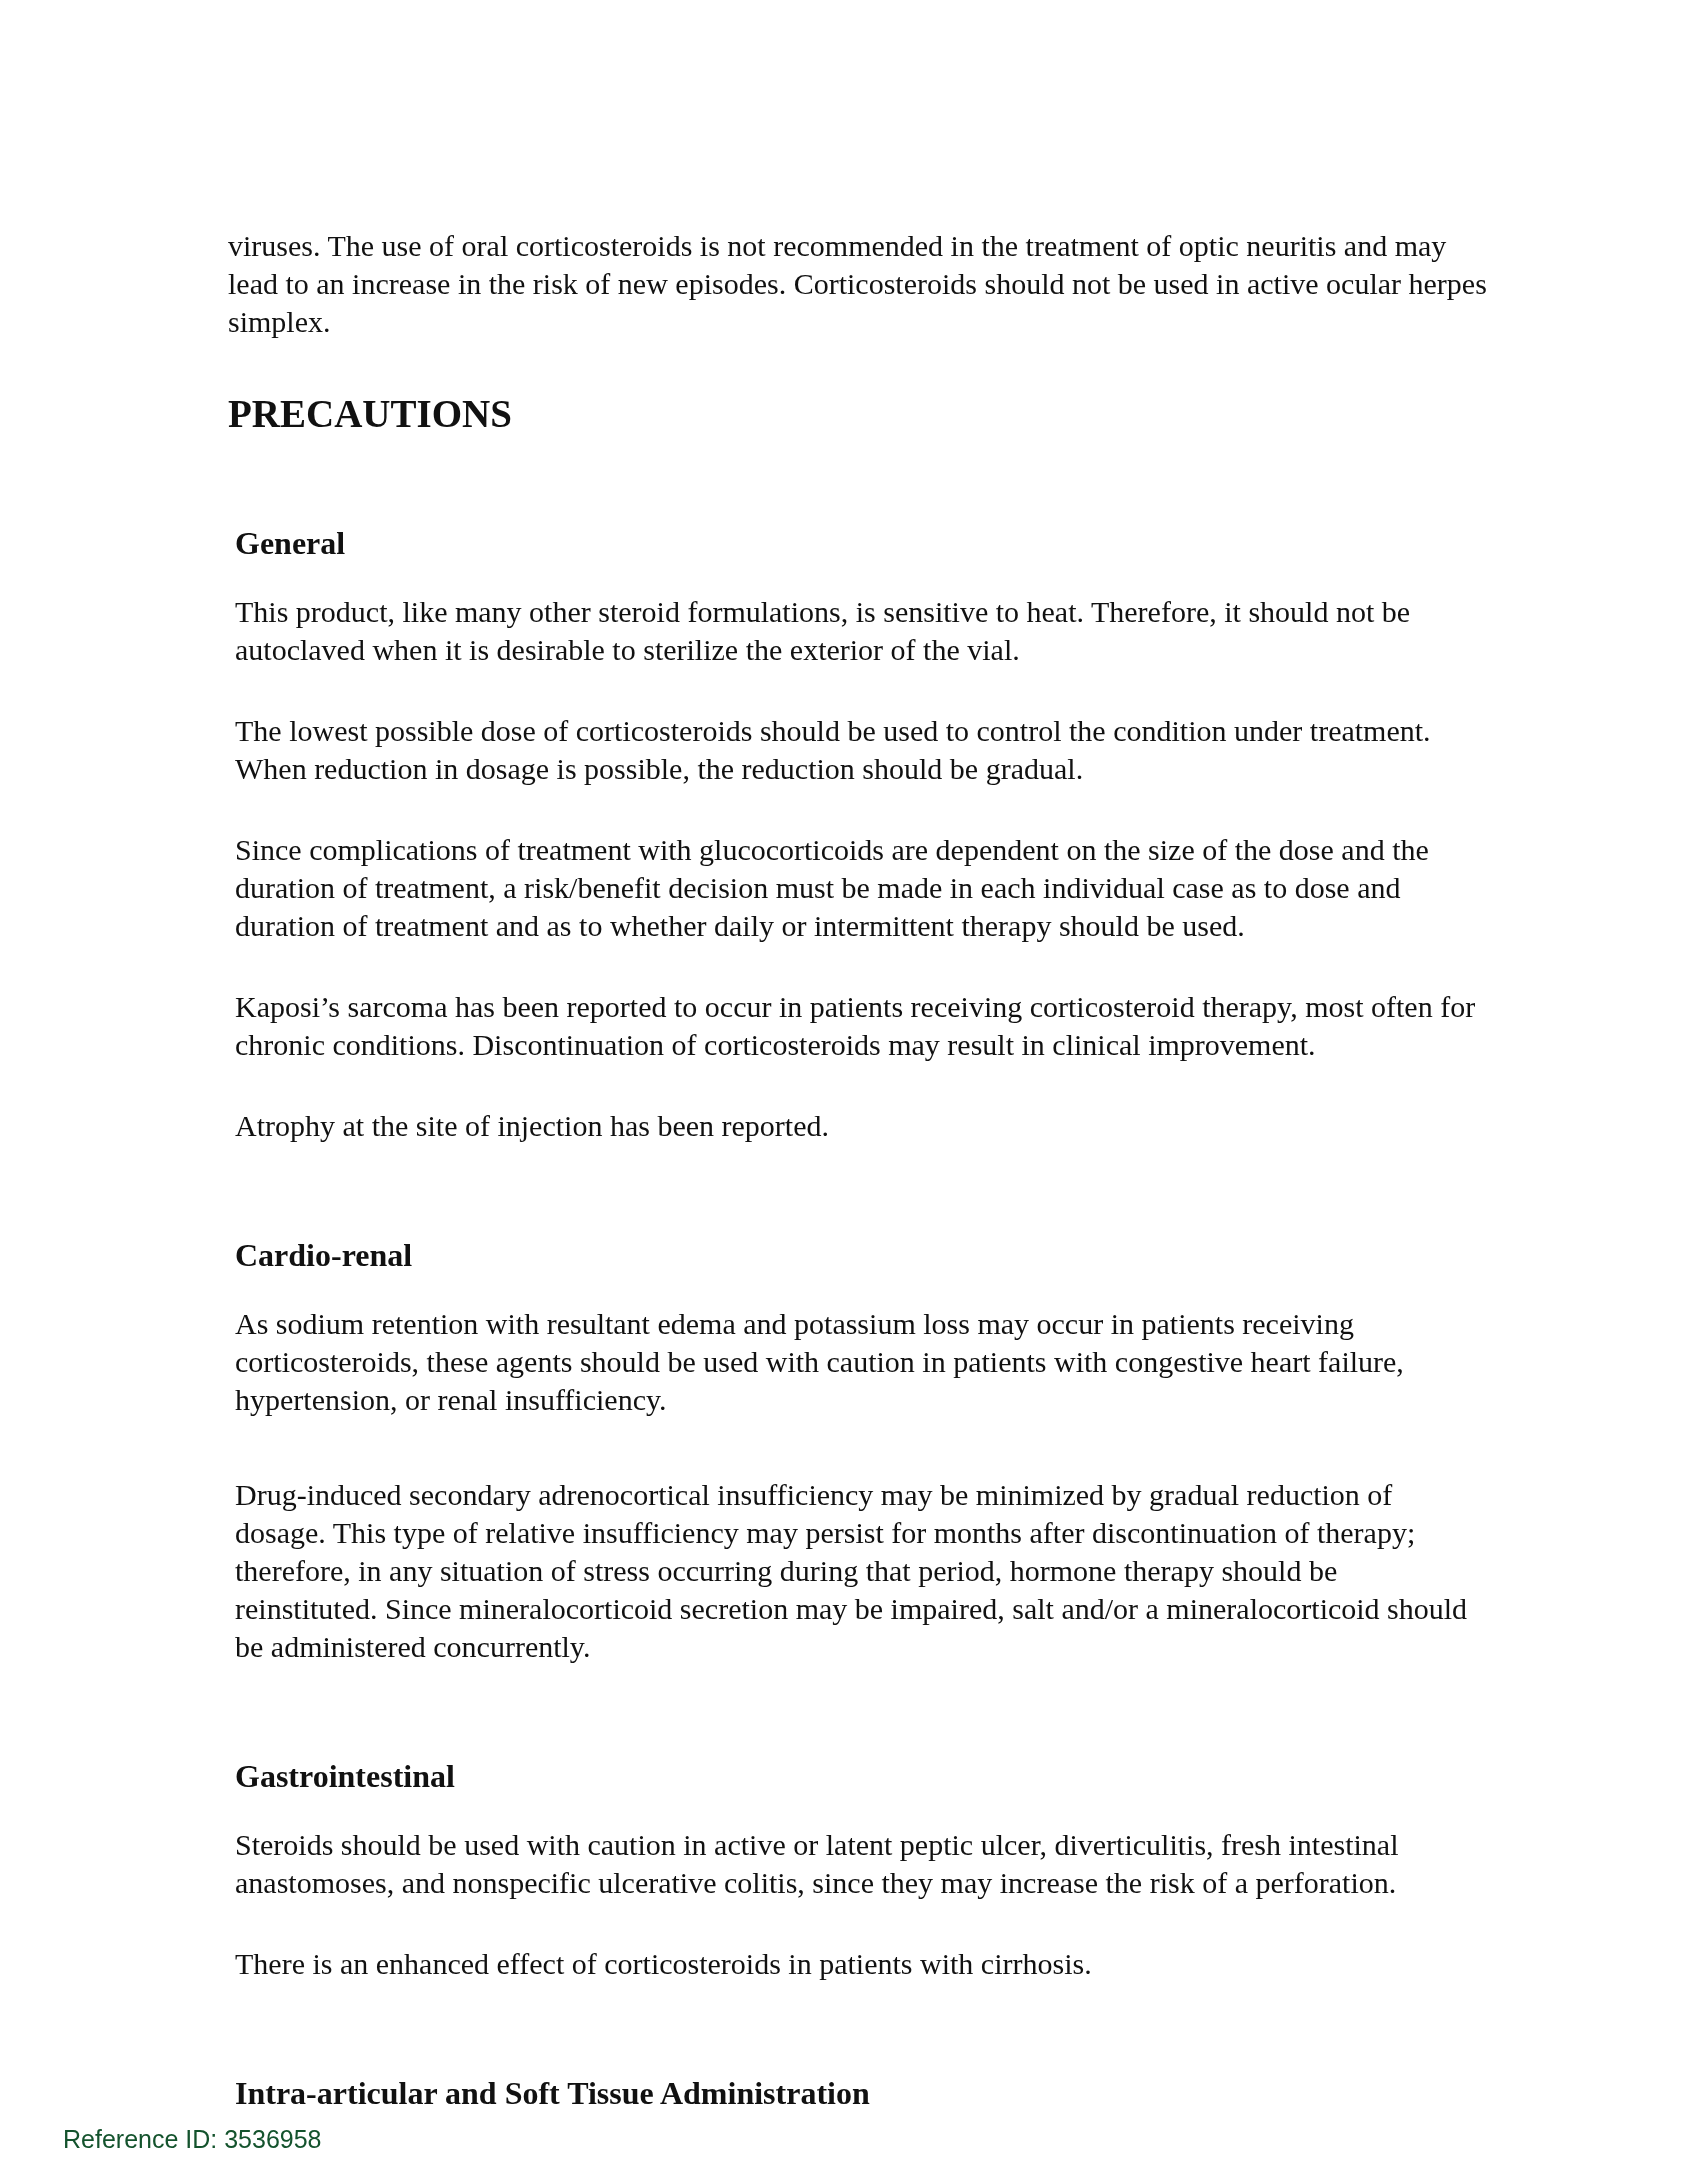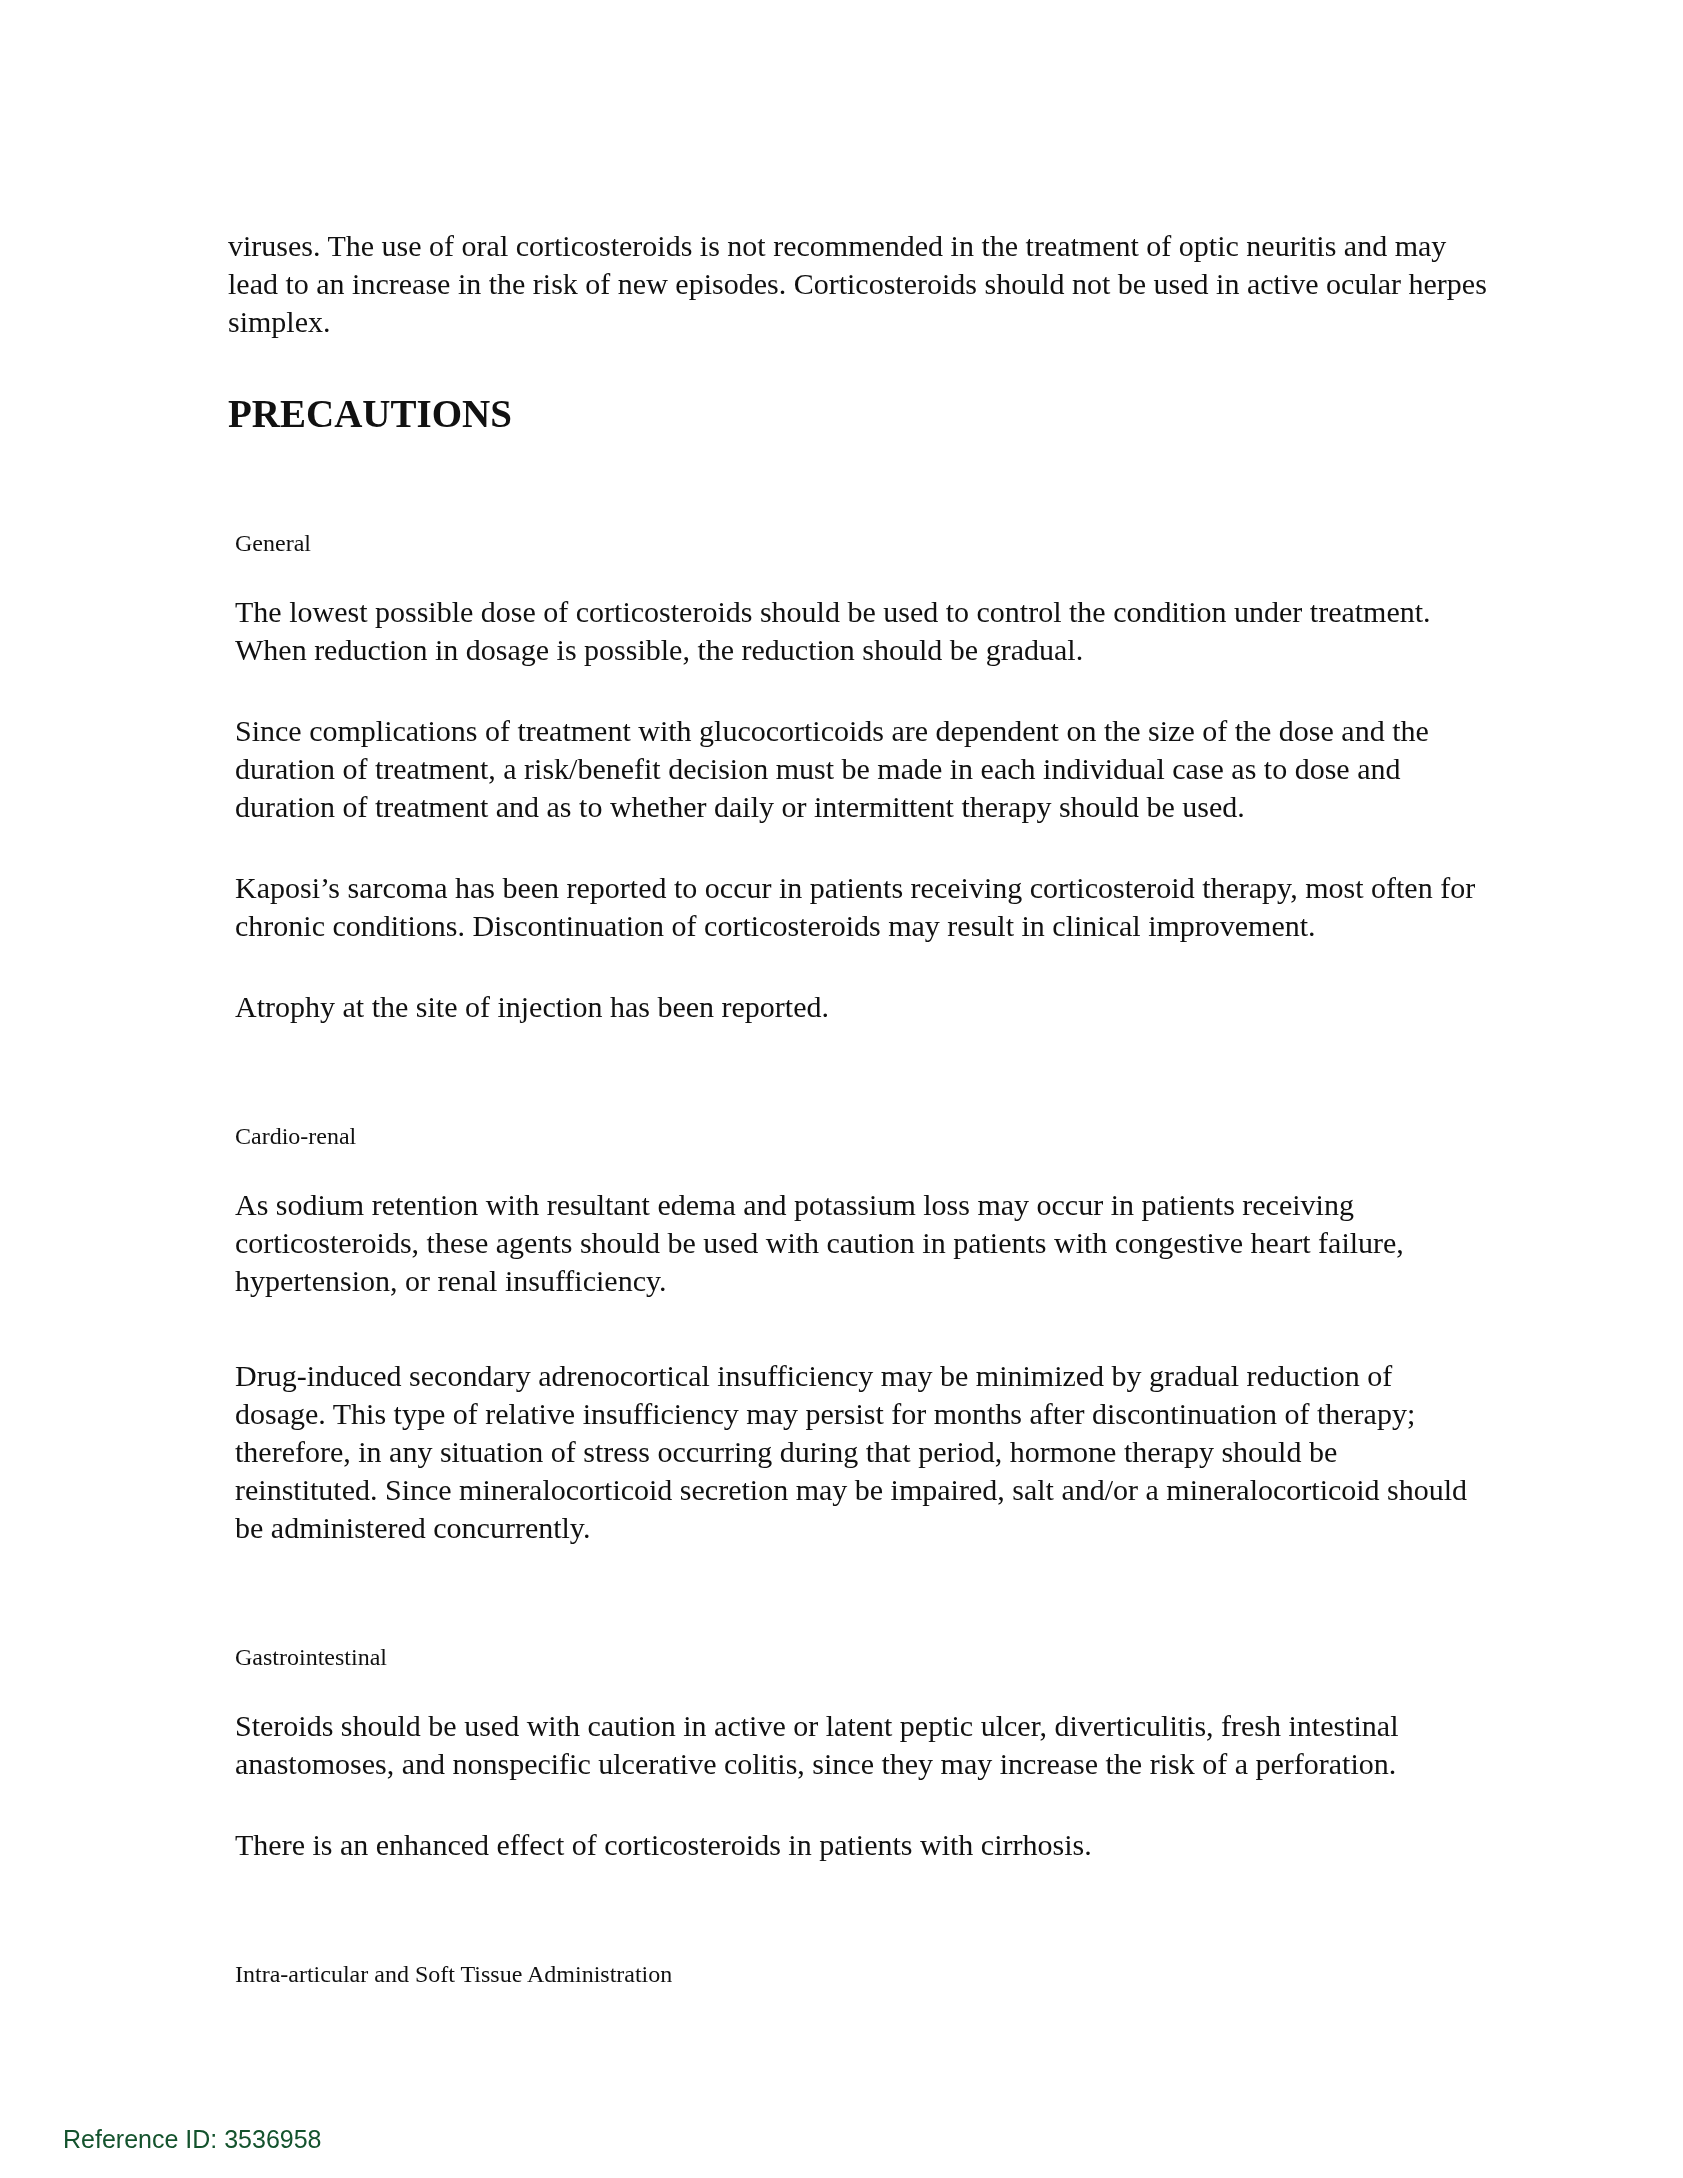--- a/index.html
+++ b/index.html
@@ -25,23 +25,23 @@
     margin: 0 0 29px 0;
     text-align: left;
   }
   .content h1 {
     font-size: 39px;
     line-height: 46px;
     font-weight: bold;
     margin: 36px 0 32px 0;
   }
   .content h2 {
-    font-size: 24px;
+    font-size: 32px;
     line-height: 42px;
-    font-weight: normal;
+    font-weight: bold;
     margin: 32px 0 15px 0;
   }
   section { margin: 0; }
   .footer {
     position: absolute;
     left: 42px;
     top: 2101px;
     font-family: "Liberation Sans", sans-serif;
     font-size: 25px;
     line-height: 34px;
@@ -53,20 +53,21 @@
 
 <div class="page">
   <div class="content">
 
     <p>viruses. The use of oral corticosteroids is not recommended in the treatment of optic neuritis and may lead to an increase in the risk of new episodes. Corticosteroids should not be used in active ocular herpes simplex.</p>
 
     <h1>PRECAUTIONS</h1>
 
     <section>
       <h2>General</h2>
+      <p>This product, like many other steroid formulations, is sensitive to heat. Therefore, it should not be autoclaved when it is desirable to sterilize the exterior of the vial.</p>
       <p>The lowest possible dose of corticosteroids should be used to control the condition under treatment. When reduction in dosage is possible, the reduction should be gradual.</p>
       <p>Since complications of treatment with glucocorticoids are dependent on the size of the dose and the duration of treatment, a risk/benefit decision must be made in each individual case as to dose and duration of treatment and as to whether daily or intermittent therapy should be used.</p>
       <p>Kaposi’s sarcoma has been reported to occur in patients receiving corticosteroid therapy, most often for chronic conditions. Discontinuation of corticosteroids may result in clinical improvement.</p>
       <p>Atrophy at the site of injection has been reported.</p>
     </section>
 
     <section>
       <h2>Cardio-renal</h2>
       <p>As sodium retention with resultant edema and potassium loss may occur in patients receiving corticosteroids, these agents should be used with caution in patients with congestive heart failure, hypertension, or renal insufficiency.</p>
     </section>

